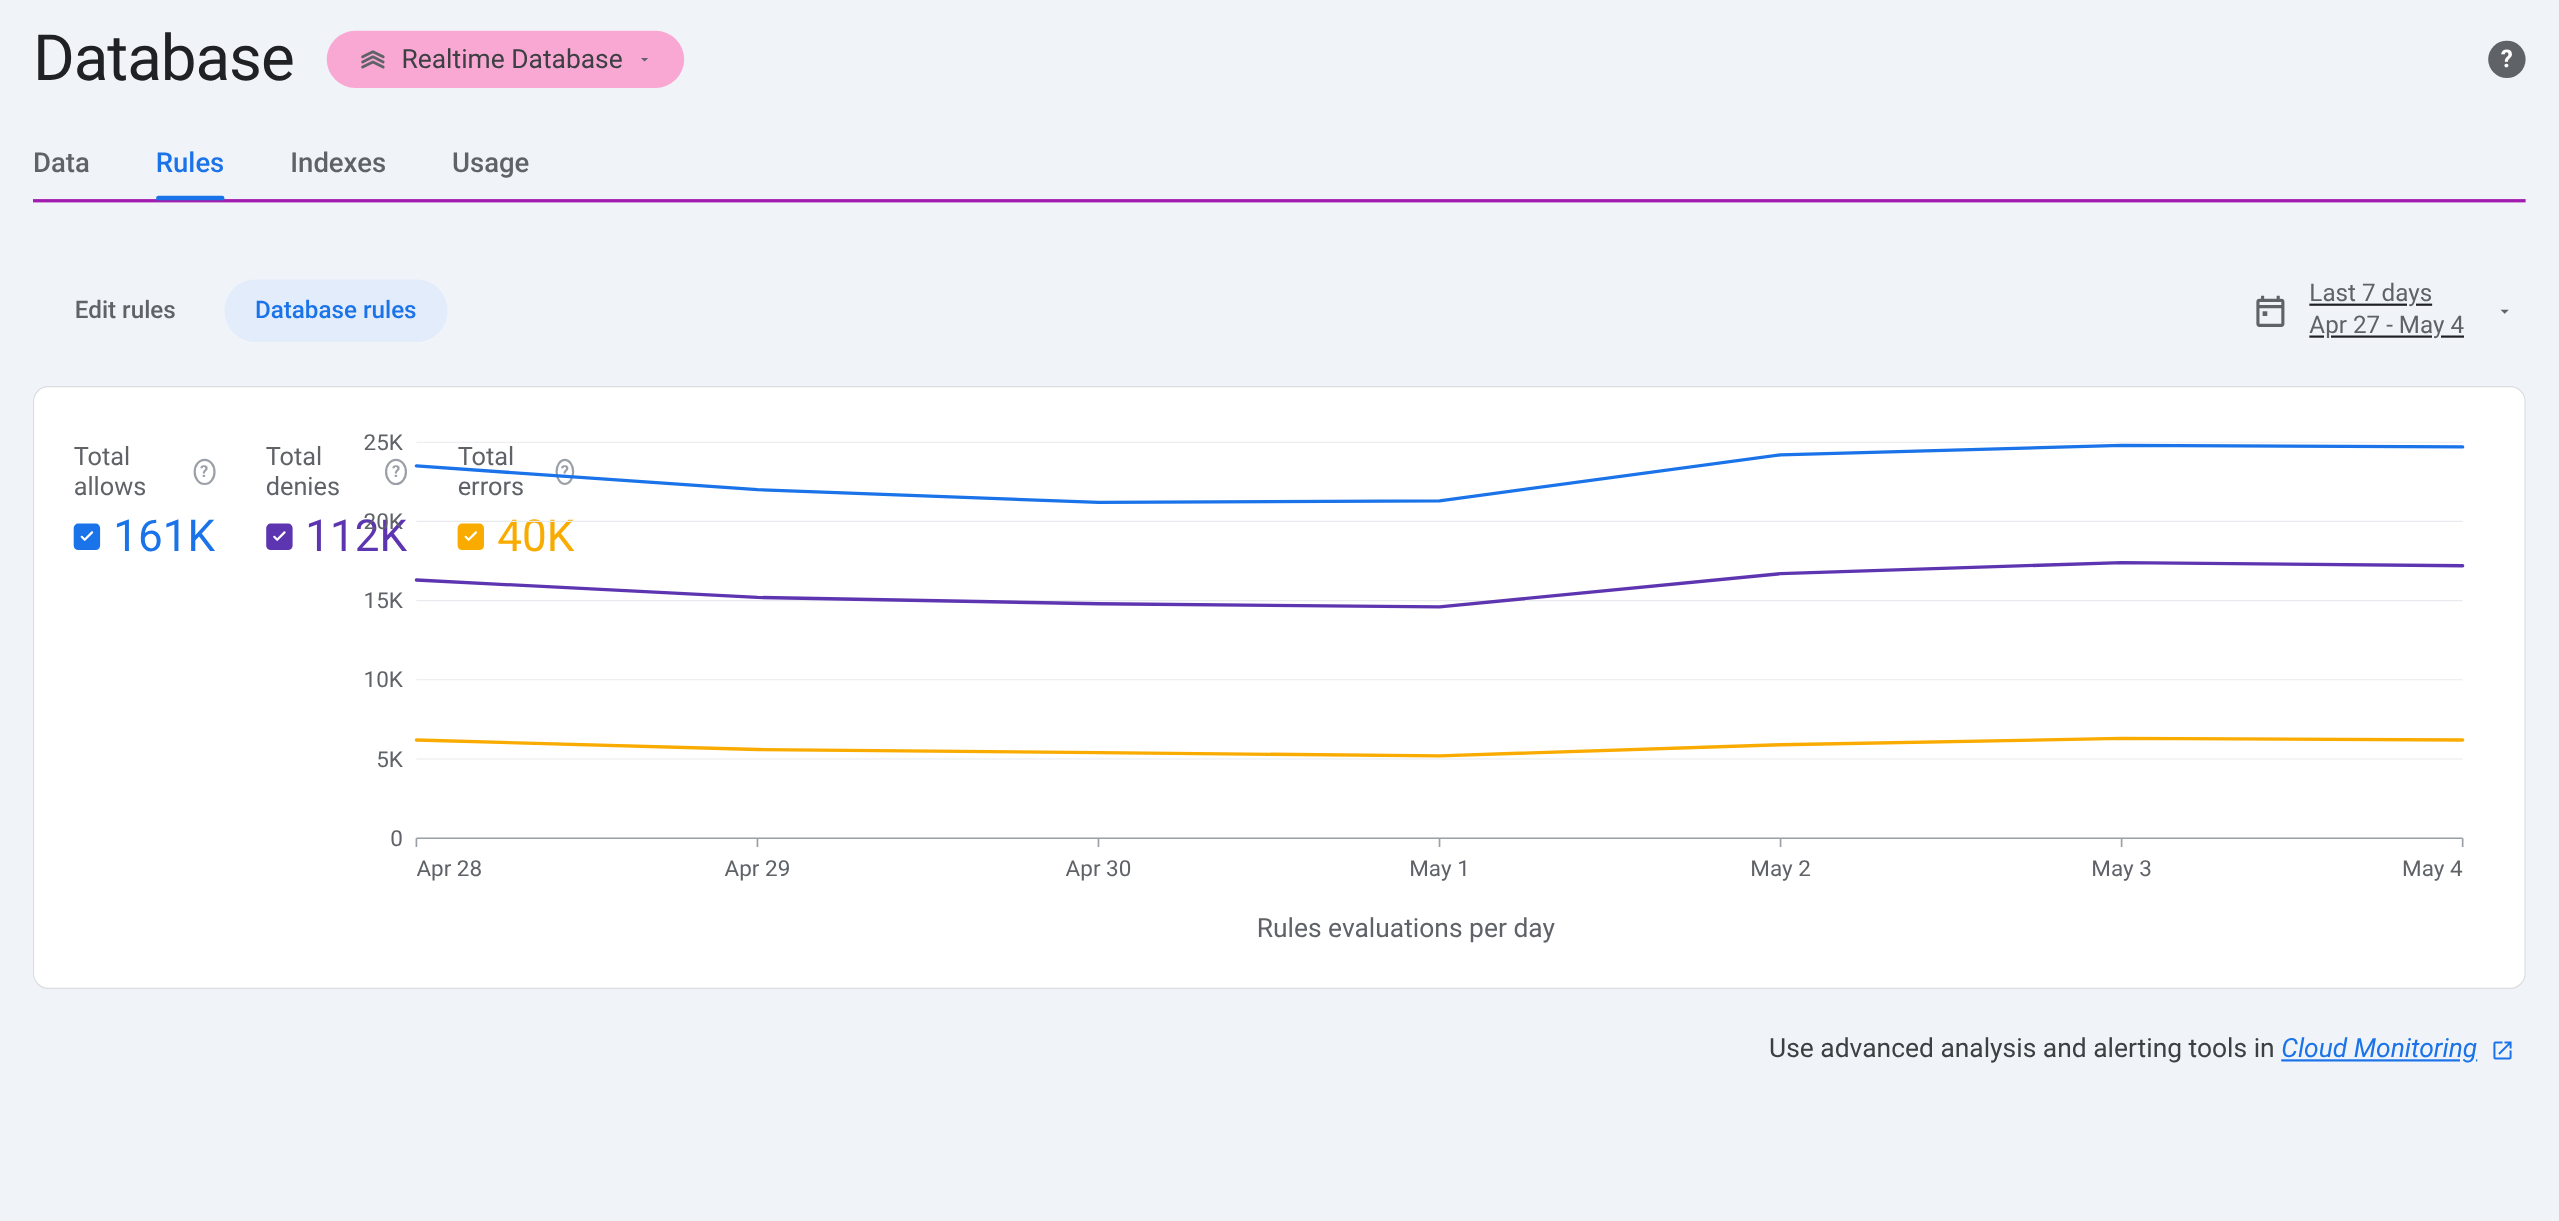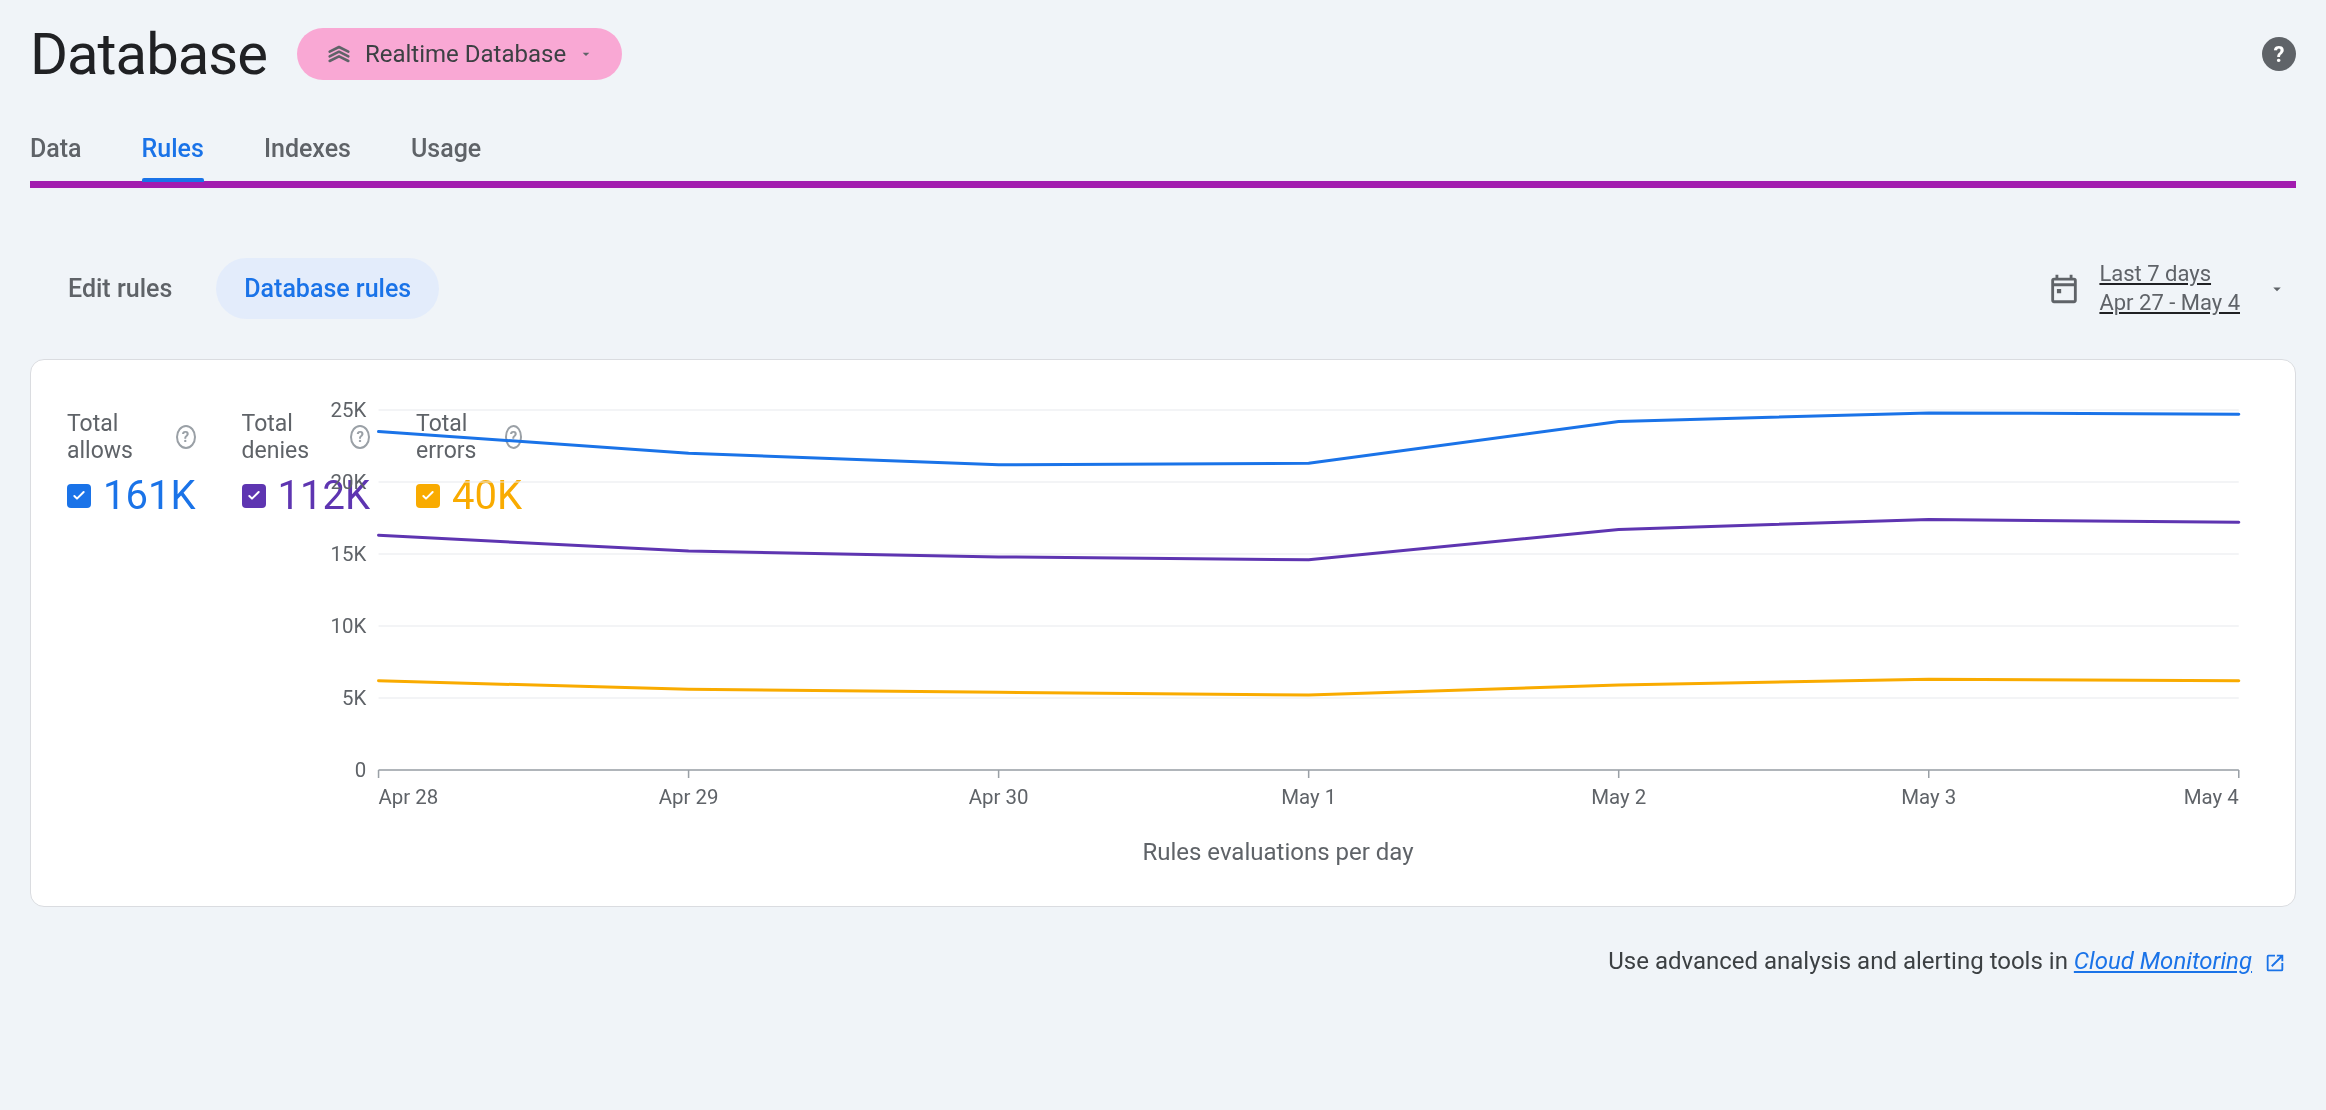--- a/index.html
+++ b/index.html
@@ -43,21 +43,21 @@
   border-radius: 50%;
   background: #5f6368;
   color: #fff;
   display: flex; align-items: center; justify-content: center;
   font-size: 22px; font-weight: 700;
   cursor: pointer;
 }
 .tabs {
   display: flex;
   gap: 60px;
-  border-bottom: 7px solid #a21caf;
+  border-bottom: 3px solid #a21caf;
   margin-top: 24px;
 }
 .tab {
   padding: 12px 0 18px 0;
   font-size: 25px;
   font-weight: 500;
   color: #5f6368;
   cursor: pointer;
   position: relative;
 }
@@ -74,21 +74,21 @@
 }
 .subtabs-row {
   display: flex;
   align-items: center;
   margin-top: 70px;
   padding: 0 10px;
 }
 .subtabs { display: flex; gap: 16px; }
 .subtab {
   padding: 16px 28px;
-  font-size: 25px;
+  font-size: 22px;
   font-weight: 500;
   color: #5f6368;
   border-radius: 40px;
   cursor: pointer;
 }
 .subtab.active {
   background: #e3ecfb;
   color: #1a73e8;
 }
 .date-picker {

